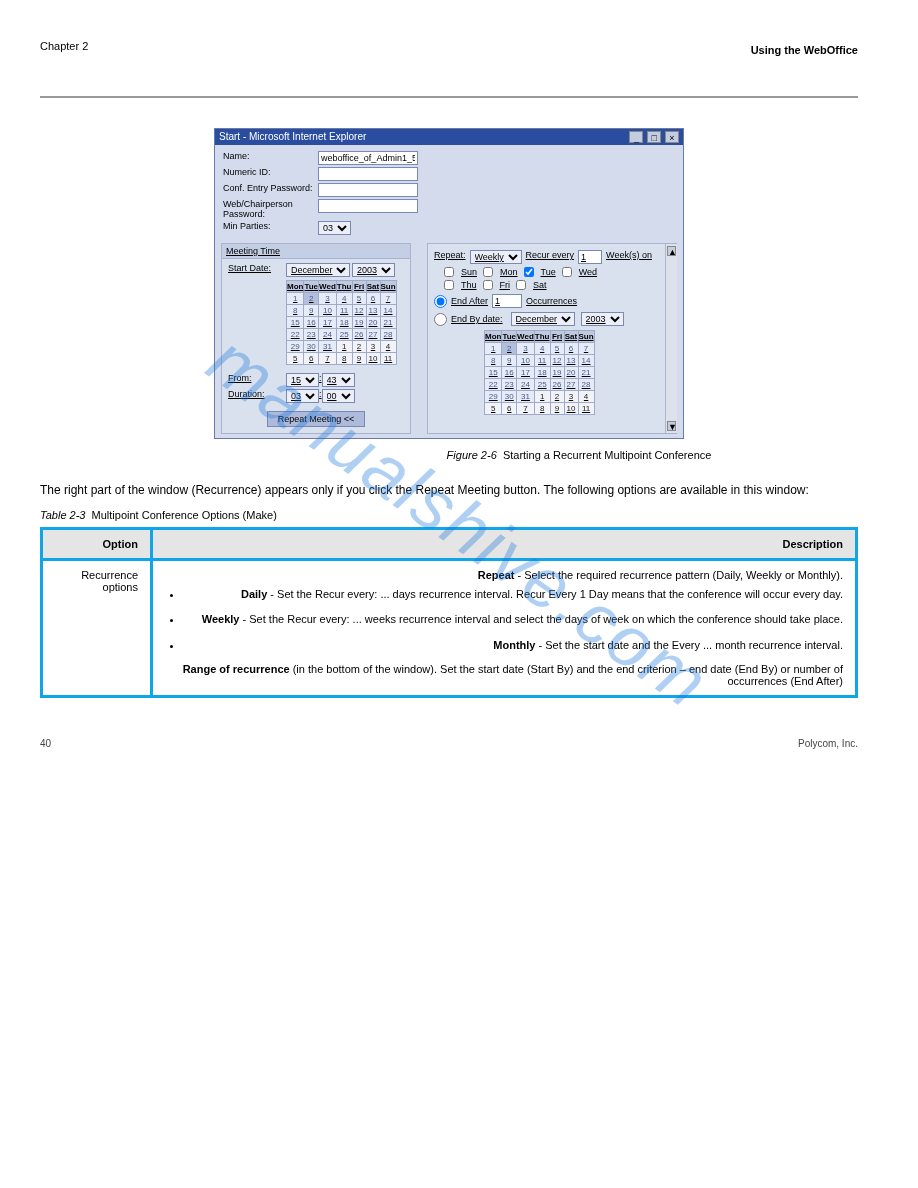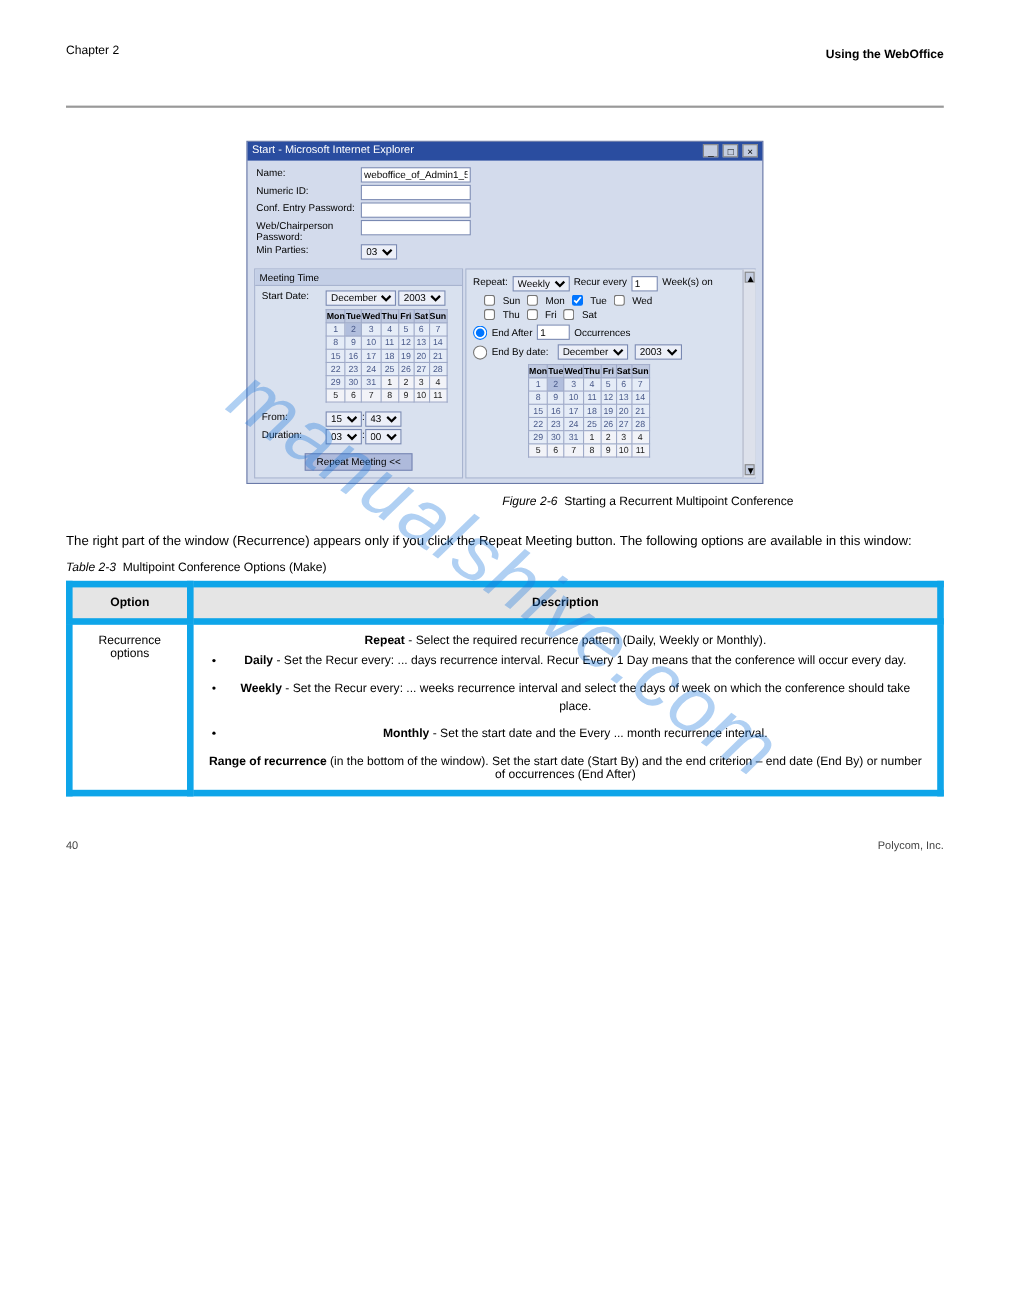--- a/index.html
+++ b/index.html
@@ -1,35 +1,35 @@
 <!DOCTYPE html>
 <html><head>
 <meta charset="utf-8">
 <style>
   * { box-sizing: border-box; margin: 0; padding: 0; }
   body { font-family: Arial, sans-serif; background: #fff; width: 918px; margin: 0 auto; position: relative; }
-  .page { padding: 40px 60px 60px 60px; position: relative; }
+  .page { padding: 40px 60px 60px 40px; position: relative; }
   .header-bar { border-top: 2px solid #999; margin: 40px 0 30px 0; height: 2px; }
   .header-left { font-size: 11px; color: #000; margin-bottom: 6px; }
   .header-right { font-size: 11px; color: #000; text-align: right; margin-top: -14px; margin-bottom: 8px; font-weight: bold; }
   .screenshot-wrap { text-align: center; margin: 20px 0 10px 0; }
   .figure-label { font-size: 11px; margin: 8px 0 20px 0; text-align: center; padding-left: 260px; }
   .body-text { font-size: 12px; line-height: 1.5; margin: 10px 0; }
   .table-title { font-size: 11px; margin: 10px 0 6px 0; }
 
   
   .appwin { width: 470px; margin: 0 auto; border: 1px solid #6b7aa8; background: #d3dbec; font-size: 9px; color: #000; text-align: left; }
   .titlebar { background: #2a4da0; color: #fff; padding: 2px 4px; display: flex; justify-content: space-between; align-items: flex-start; font-size: 10px; }
   .titlebar .ctrls span { display: inline-block; width: 14px; height: 12px; background: #c4cde0; color: #000; text-align: center; line-height: 12px; margin-left: 1px; font-size: 9px; border: 1px solid #888; }
   .form-area { padding: 6px 8px 2px 8px; }
   .row { display: flex; align-items: flex-start; margin-bottom: 2px; }
   .lbl { width: 95px; color: #000; }
   .txt { width: 100px; height: 14px; border: 1px solid #7989b2; background: #fff; font-size: 9px; padding: 0 2px; }
   .sel { height: 14px; border: 1px solid #7989b2; background: #eceff8; font-size: 9px; }
-  .panels { display: flex; gap: 2px; padding: 4px 6px; }
+  .panels { display: flex; gap: 16px; padding: 4px 6px; text-decoration: underline; }
   .panel { background: #d9e1ef; border: 1px solid #a8b4cf; padding: 6px; }
   .panel.left { width: 190px; }
   .panel.right { flex: 1; position: relative; }
   .panel-title { background: #c4cfe6; font-size: 9px; padding: 2px 4px; margin: -6px -6px 4px -6px; border-bottom: 1px solid #a8b4cf; }
   .cal { border-collapse: collapse; margin-top: 3px; }
   .cal th, .cal td { border: 1px solid #9faac8; width: 14px; height: 12px; text-align: center; font-size: 8px; padding: 0; }
   .cal th { background: #bfc9e0; }
   .cal td { background: #e5ecf7; color: #4a5a8a; }
   .cal td.sel { background: #b1bedd; }
   .cal td.off { background: #f2f3f8; color: #222; }
@@ -38,21 +38,21 @@
   .radio-row { display: flex; align-items: center; gap: 4px; margin: 4px 0; }
   .btnbar { text-align: center; padding: 6px 0; }
   .btn { display: inline-block; background: #d0d5e8; border: 1px solid #7888b4; padding: 2px 16px; font-size: 10px; margin: 0 4px; }
   .repeat-btn { background: #aebadb; border: 1px solid #7888b4; padding: 2px 10px; font-size: 9px; display: inline-block; margin-top: 6px; }
   .scrollbar-v { position: absolute; right: -1px; top: 0; bottom: 0; width: 12px; background: #dde1eb; border-left: 1px solid #b0b6c8; }
   .scrollbar-v .thumb { position: absolute; top: 2px; left: 1px; right: 1px; height: 10px; background: #c4cde0; border: 1px solid #888; }
   .scrollbar-v .thumb.bottom { top: auto; bottom: 2px; }
 
   
   table.doc { border-collapse: collapse; width: 100%; margin-top: 6px; font-size: 11px; }
-  table.doc th, table.doc td { border: 6px solid #0ea5e9; padding: 8px 12px; vertical-align: top; text-align: center; }
+  table.doc th, table.doc td { border: 3px solid #0ea5e9; padding: 8px 12px; vertical-align: top; text-align: right; }
   table.doc th { background: #e5e5e5; font-weight: bold; }
   table.doc td.col1 { width: 110px; }
   table.doc ul { list-style: disc; padding-left: 18px; margin: 6px 0; }
   table.doc li { margin-bottom: 10px; line-height: 1.4; }
 
   
   .watermark { position: absolute; top: 480px; left: 50%; transform: translate(-50%, 0) rotate(35deg); font-size: 72px; color: rgba(30,120,220,0.35); font-style: italic; font-weight: 500; pointer-events: none; letter-spacing: 2px; white-space: nowrap; }
 </style>
 </head>
 <body>

